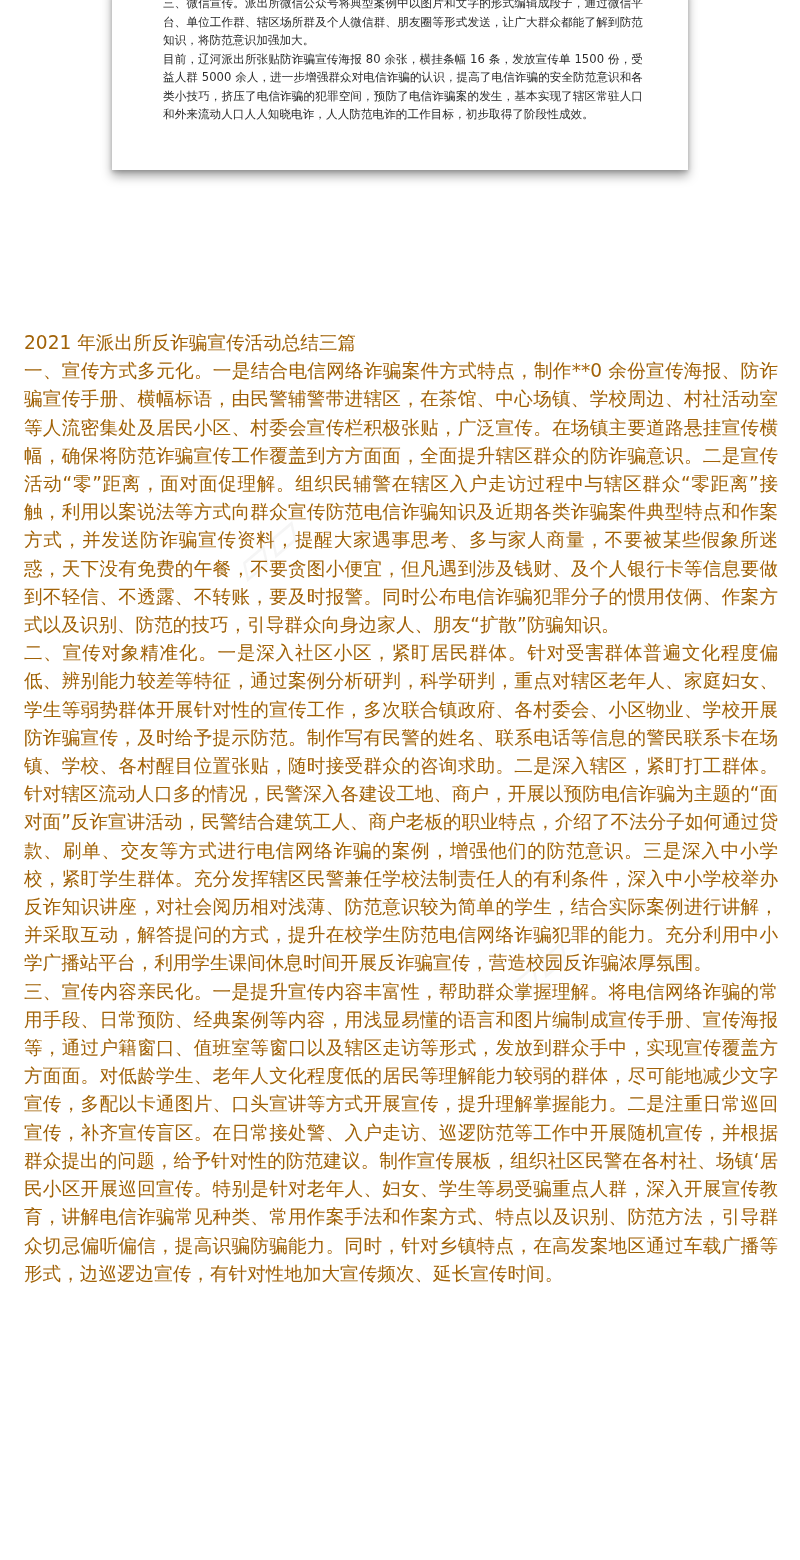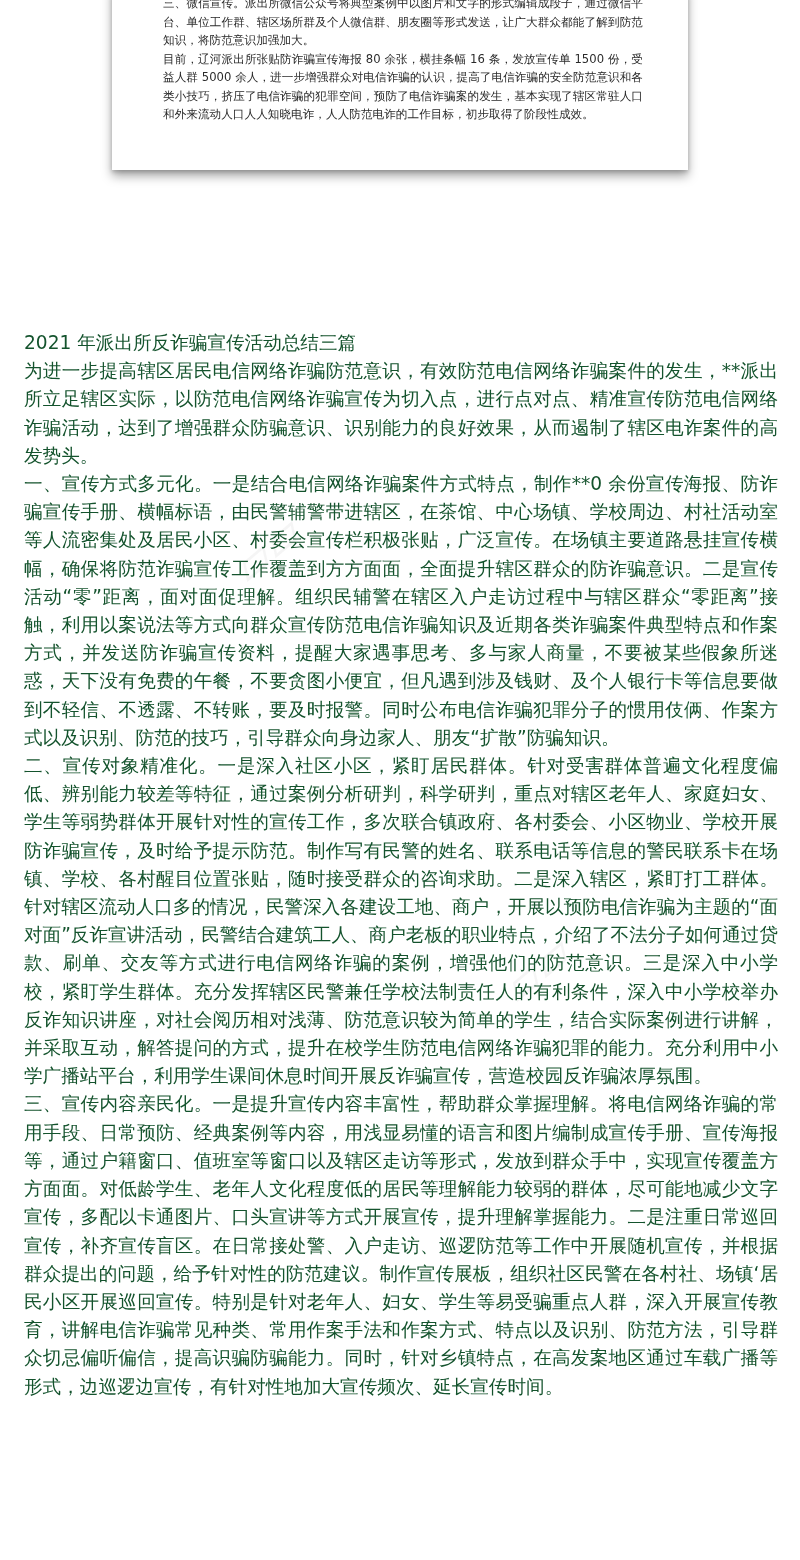--- a/index.html
+++ b/index.html
@@ -41,21 +41,21 @@
       text-align: justify;
     }
     
     .doc {
       position: absolute;
       left: 24px;
       top: 329px;
       width: 754px;
       font-size: 18.6px;
       line-height: 28.2px;
-      color: #14532d;
+      color: #a16207;
     }
     .doc p {
       margin: 0;
       text-align: justify;
       text-justify: inter-character;
     }
     .doc .title {
       text-align: left;
     }
     
@@ -77,17 +77,16 @@
     <p>三、微信宣传。派出所微信公众号将典型案例中以图片和文字的形式编辑成段子，通过微信平台、单位工作群、辖区场所群及个人微信群、朋友圈等形式发送，让广大群众都能了解到防范知识，将防范意识加强加大。</p>
     <p>目前，辽河派出所张贴防诈骗宣传海报 80 余张，横挂条幅 16 条，发放宣传单 1500 份，受益人群 5000 余人，进一步增强群众对电信诈骗的认识，提高了电信诈骗的安全防范意识和各类小技巧，挤压了电信诈骗的犯罪空间，预防了电信诈骗案的发生，基本实现了辖区常驻人口和外来流动人口人人知晓电诈，人人防范电诈的工作目标，初步取得了阶段性成效。</p>
   </div>
 </div>
 
 <div class="watermark" style="left:230px; top:520px;">▱▱</div>
 <div class="watermark" style="left:500px; top:940px;">▱▱</div>
 
 <div class="doc">
   <p class="title">2021 年派出所反诈骗宣传活动总结三篇</p>
-  <p>为进一步提高辖区居民电信网络诈骗防范意识，有效防范电信网络诈骗案件的发生，**派出所立足辖区实际，以防范电信网络诈骗宣传为切入点，进行点对点、精准宣传防范电信网络诈骗活动，达到了增强群众防骗意识、识别能力的良好效果，从而遏制了辖区电诈案件的高发势头。</p>
   <p>一、宣传方式多元化。一是结合电信网络诈骗案件方式特点，制作**0 余份宣传海报、防诈骗宣传手册、横幅标语，由民警辅警带进辖区，在茶馆、中心场镇、学校周边、村社活动室等人流密集处及居民小区、村委会宣传栏积极张贴，广泛宣传。在场镇主要道路悬挂宣传横幅，确保将防范诈骗宣传工作覆盖到方方面面，全面提升辖区群众的防诈骗意识。二是宣传活动“零”距离，面对面促理解。组织民辅警在辖区入户走访过程中与辖区群众“零距离”接触，利用以案说法等方式向群众宣传防范电信诈骗知识及近期各类诈骗案件典型特点和作案方式，并发送防诈骗宣传资料，提醒大家遇事思考、多与家人商量，不要被某些假象所迷惑，天下没有免费的午餐，不要贪图小便宜，但凡遇到涉及钱财、及个人银行卡等信息要做到不轻信、不透露、不转账，要及时报警。同时公布电信诈骗犯罪分子的惯用伎俩、作案方式以及识别、防范的技巧，引导群众向身边家人、朋友“扩散”防骗知识。</p>
   <p>二、宣传对象精准化。一是深入社区小区，紧盯居民群体。针对受害群体普遍文化程度偏低、辨别能力较差等特征，通过案例分析研判，科学研判，重点对辖区老年人、家庭妇女、学生等弱势群体开展针对性的宣传工作，多次联合镇政府、各村委会、小区物业、学校开展防诈骗宣传，及时给予提示防范。制作写有民警的姓名、联系电话等信息的警民联系卡在场镇、学校、各村醒目位置张贴，随时接受群众的咨询求助。二是深入辖区，紧盯打工群体。针对辖区流动人口多的情况，民警深入各建设工地、商户，开展以预防电信诈骗为主题的“面对面”反诈宣讲活动，民警结合建筑工人、商户老板的职业特点，介绍了不法分子如何通过贷款、刷单、交友等方式进行电信网络诈骗的案例，增强他们的防范意识。三是深入中小学校，紧盯学生群体。充分发挥辖区民警兼任学校法制责任人的有利条件，深入中小学校举办反诈知识讲座，对社会阅历相对浅薄、防范意识较为简单的学生，结合实际案例进行讲解，并采取互动，解答提问的方式，提升在校学生防范电信网络诈骗犯罪的能力。充分利用中小学广播站平台，利用学生课间休息时间开展反诈骗宣传，营造校园反诈骗浓厚氛围。</p>
   <p>三、宣传内容亲民化。一是提升宣传内容丰富性，帮助群众掌握理解。将电信网络诈骗的常用手段、日常预防、经典案例等内容，用浅显易懂的语言和图片编制成宣传手册、宣传海报等，通过户籍窗口、值班室等窗口以及辖区走访等形式，发放到群众手中，实现宣传覆盖方方面面。对低龄学生、老年人文化程度低的居民等理解能力较弱的群体，尽可能地减少文字宣传，多配以卡通图片、口头宣讲等方式开展宣传，提升理解掌握能力。二是注重日常巡回宣传，补齐宣传盲区。在日常接处警、入户走访、巡逻防范等工作中开展随机宣传，并根据群众提出的问题，给予针对性的防范建议。制作宣传展板，组织社区民警在各村社、场镇‘居民小区开展巡回宣传。特别是针对老年人、妇女、学生等易受骗重点人群，深入开展宣传教育，讲解电信诈骗常见种类、常用作案手法和作案方式、特点以及识别、防范方法，引导群众切忌偏听偏信，提高识骗防骗能力。同时，针对乡镇特点，在高发案地区通过车载广播等形式，边巡逻边宣传，有针对性地加大宣传频次、延长宣传时间。</p>
 </div>
 
 </body></html>

